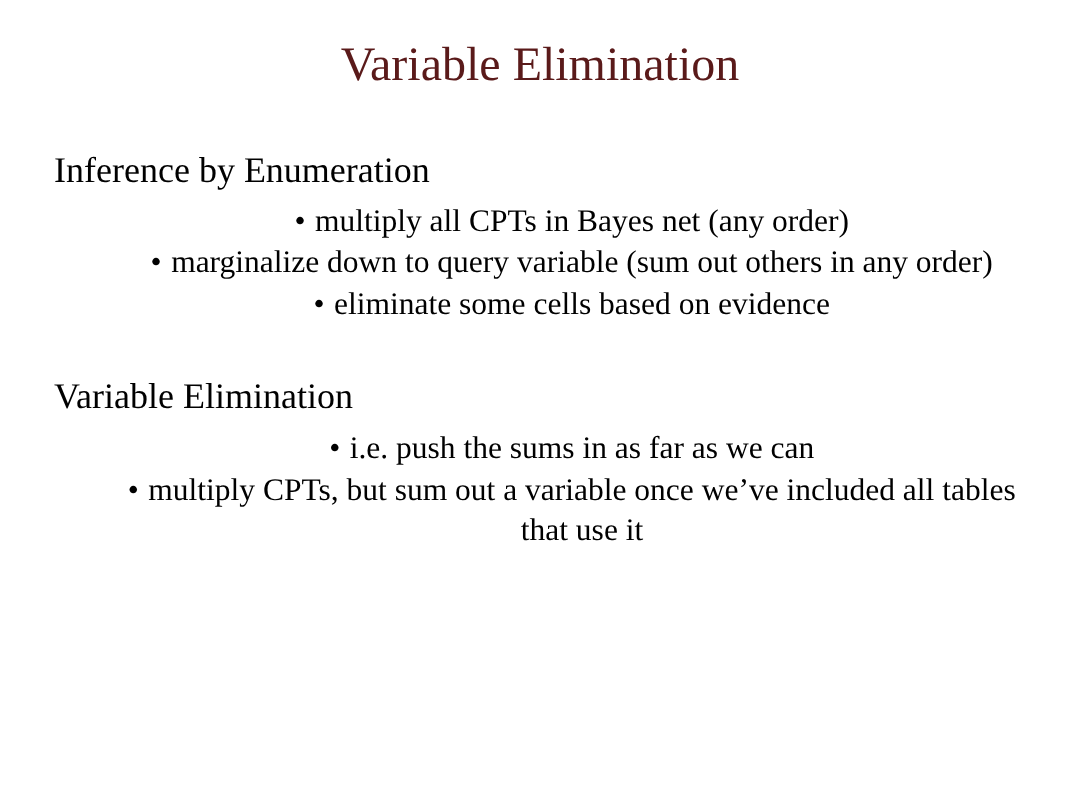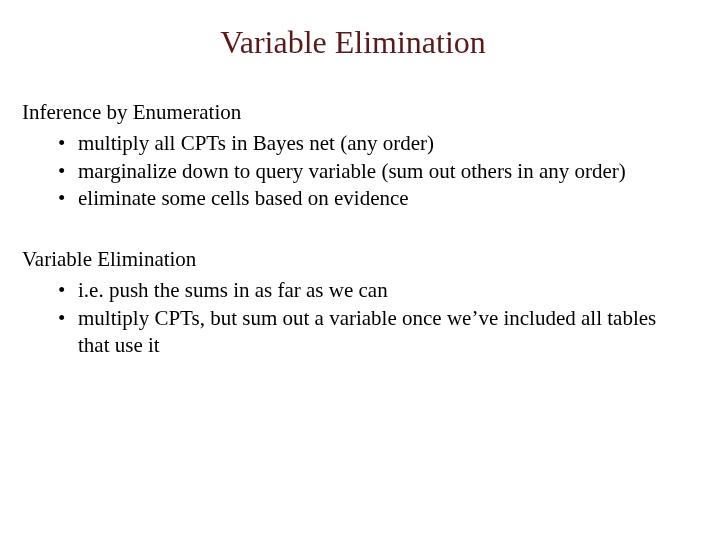--- a/index.html
+++ b/index.html
@@ -8,39 +8,40 @@
     width: 720px;
     height: 540px;
     background: #ffffff;
     font-family: "Times New Roman", Times, serif;
     color: #000000;
   }
   .slide {
     width: 720px;
     height: 540px;
     box-sizing: border-box;
-    padding: 20px 36px 20px 22px;
+    padding: 20px 36px 20px 36px;
   }
   .title {
     text-align: center;
     font-size: 32px;
     color: #5a1a1a;
     margin-top: 4px;
     margin-bottom: 38px;
     font-weight: normal;
   }
   .section-head {
-    font-size: 21px;
+    font-size: 24px;
     margin: 0 0 4px 0;
     line-height: 1.3;
   }
   .bullets {
     list-style: none;
     padding: 0;
     margin: 0 0 34px 0;
+    text-align: center;
   }
   .bullets li {
     font-size: 21px;
     line-height: 1.3;
     padding-left: 56px;
     text-indent: -20px;
     margin: 0;
   }
   .bullets li::before {
     content: "•";

